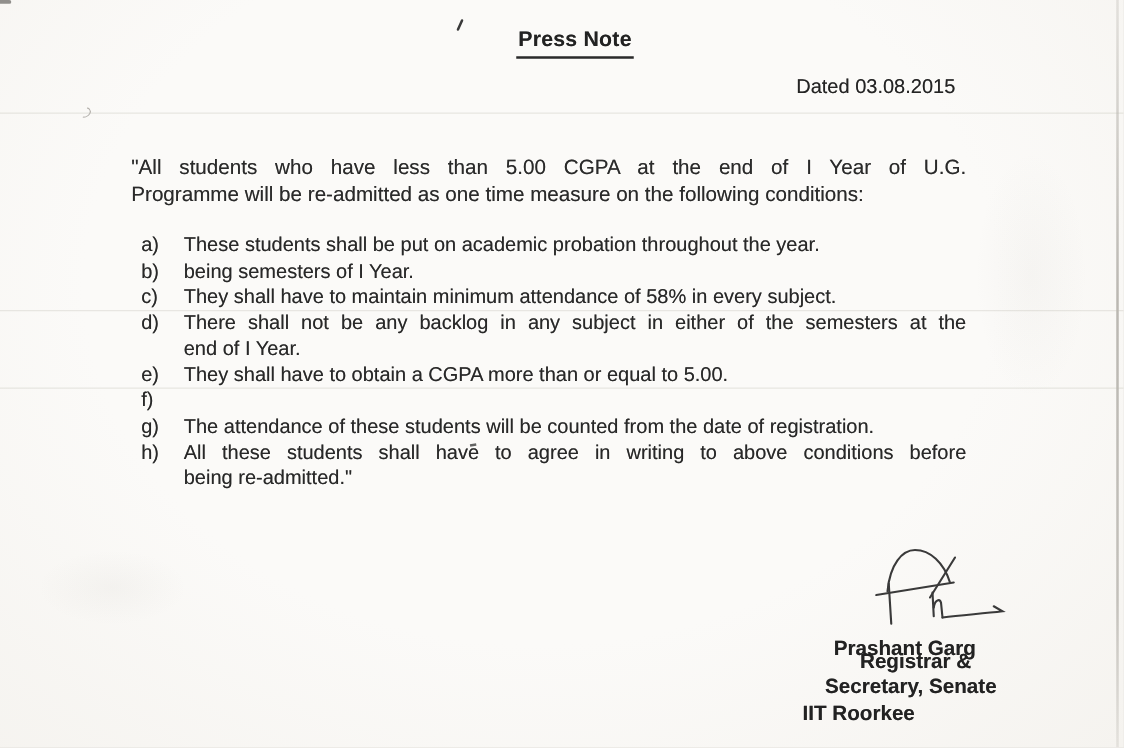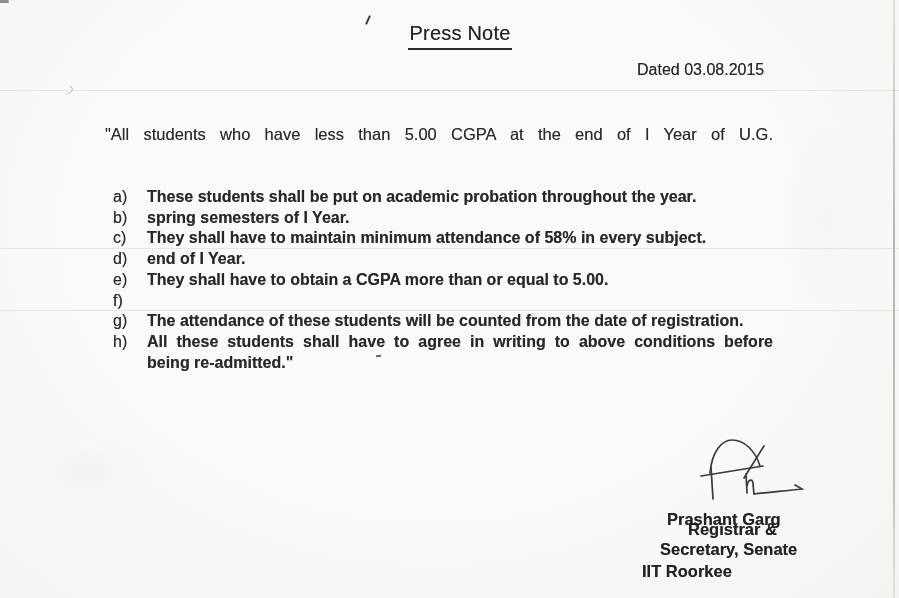--- a/index.html
+++ b/index.html
@@ -19,33 +19,33 @@
   .band1{top:90px;} .band2{top:248px;} .band3{top:310px;}
   .corner-speck{position:absolute;left:0;top:0;width:9px;height:3px;background:rgba(60,58,55,.55);border-radius:0 2px 2px 0;}
   .curl-speck{position:absolute;left:63px;top:86px;width:8px;height:6px;border:1.5px solid rgba(120,115,108,.55);
     border-color:transparent rgba(120,115,108,.55) rgba(120,115,108,.45) transparent;border-radius:50%;transform:rotate(-30deg);}
   .tiny-dash{position:absolute;left:376px;top:355px;width:5px;height:2px;background:rgba(50,50,50,.75);transform:rotate(-8deg);}
   .smudge{position:absolute;border-radius:50%;}
   .smudge1{left:30px;top:440px;width:120px;height:60px;background:radial-gradient(ellipse,rgba(150,145,135,.06),transparent 70%);}
   .smudge2{left:780px;top:120px;width:90px;height:200px;background:radial-gradient(ellipse,rgba(150,145,135,.05),transparent 70%);}
   
   .title-wrap{position:absolute;top:22px;left:0;width:899px;text-align:center;}
-  .title{display:inline-block;font-size:20px;font-weight:400;color:#222;
+  .title{display:inline-block;font-size:17px;font-weight:700;color:#222;
     border-bottom:2px solid #2a2a2a;padding:0 2px 3px 2px;letter-spacing:.2px;margin-left:21px;}
   .pen-tick{position:absolute;left:367px;top:15px;width:2px;height:10px;background:#3a3a3a;transform:rotate(24deg);border-radius:1px;}
   
   .date{position:absolute;top:61px;left:637px;font-size:16px;color:#242424;}
   
   .intro{position:absolute;top:124px;left:105px;width:668px;font-size:16.5px;line-height:21.5px;color:#2a2a2a;}
   .jlast{text-align:justify;text-align-last:justify;}
   
   .clist{position:absolute;top:187px;left:113px;width:660px;font-size:16px;line-height:20.7px;color:#282828;}
   .citem{display:flex;}
   .clabel{width:34px;flex:0 0 34px;}
-  .ctext{width:626px;flex:1;font-weight:bold;}
+  .ctext{width:626px;flex:1;}
   
   .sig-svg{position:absolute;left:685px;top:438px;}
   .sig-line{position:absolute;font-size:16.5px;color:#222;}
   .sig-name{top:510px;left:667px;font-weight:700;}
   .sig-t1{top:520px;left:688px;font-weight:700;}
   .sig-t2{top:540px;left:660px;font-weight:700;}
   .sig-t3{top:562px;left:642px;font-weight:700;text-align:right;}
   .soft{text-shadow:0 0 .4px rgba(40,40,40,.55);}
 </style>
 </head>
@@ -65,48 +65,50 @@
 
   <div class="title-wrap">
     <span class="title soft">Press Note</span>
   </div>
   <div class="pen-tick"></div>
 
   <div class="date soft">Dated 03.08.2015</div>
 
   <div class="intro">
     <div class="jlast soft">"All students who have less than 5.00 CGPA at the end of I Year of U.G.</div>
+    <div class="soft">Programme will be re-admitted as one time measure on the following conditions:</div>
   </div>
 
   <div class="clist">
 
     <div class="citem">
       <div class="clabel soft">a)</div>
       <div class="ctext">
         <div class="soft">These students shall be put on academic probation throughout the year.</div>
       </div>
     </div>
 
     <div class="citem">
       <div class="clabel soft">b)</div>
       <div class="ctext">
-        <div class="soft">spring semesters of I Year.</div>
+        <div class="soft">being semesters of I Year.</div>
       </div>
     </div>
 
     <div class="citem">
       <div class="clabel soft">c)</div>
       <div class="ctext">
         <div class="soft">They shall have to maintain minimum attendance of 58% in every subject.</div>
       </div>
     </div>
 
     <div class="citem">
       <div class="clabel soft">d)</div>
       <div class="ctext">
+        <div class="jlast soft">There shall not be any backlog in any subject in either of the semesters at the</div>
         <div class="soft">end of I Year.</div>
       </div>
     </div>
 
     <div class="citem">
       <div class="clabel soft">e)</div>
       <div class="ctext">
         <div class="soft">They shall have to obtain a CGPA more than or equal to 5.00.</div>
       </div>
     </div>

